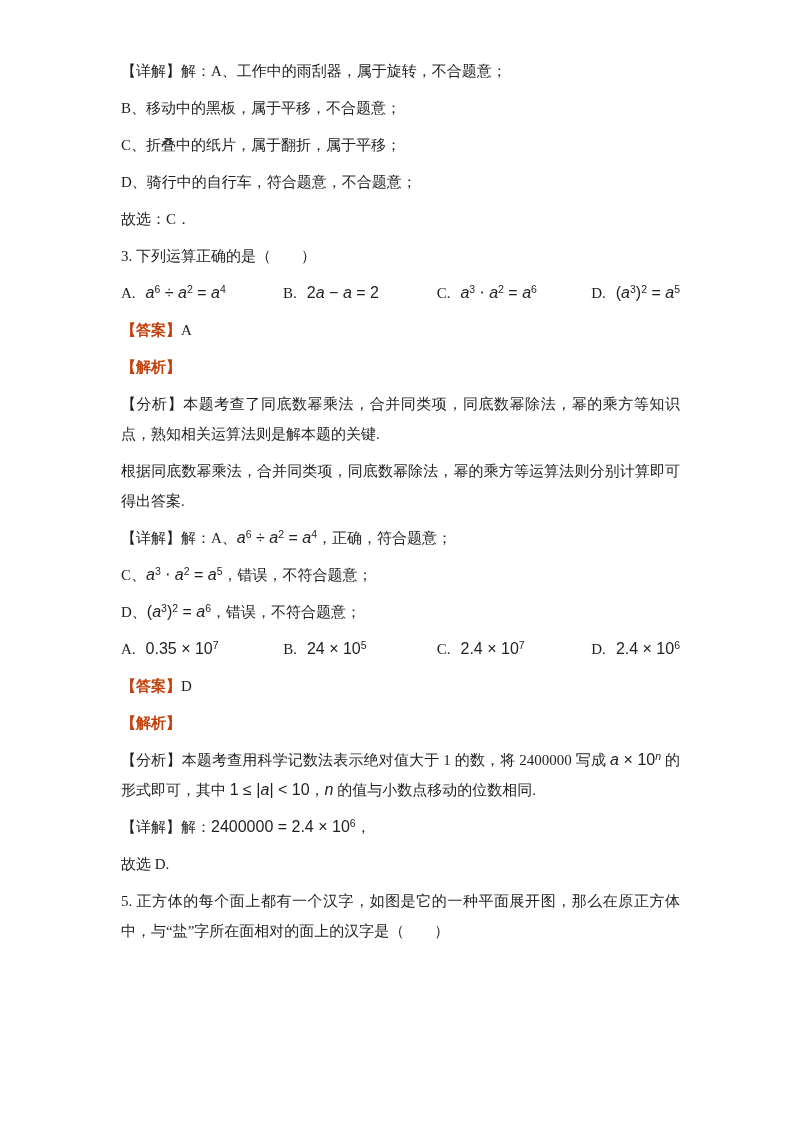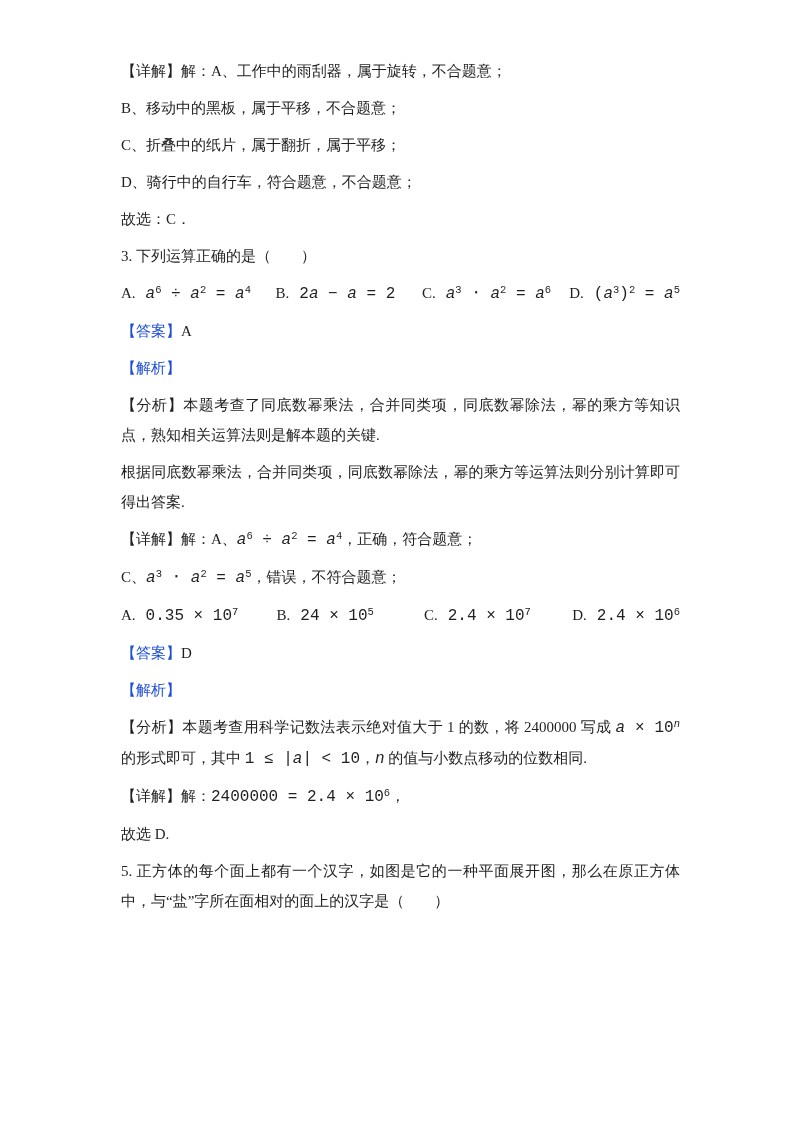--- a/index.html
+++ b/index.html
@@ -25,23 +25,23 @@
     display: flex;
     align-items: baseline;
     text-align: left;
   }
   .opt { display: inline-flex; align-items: baseline; white-space: nowrap; }
   .opt:nth-child(1) { width: 171px; }
   .opt:nth-child(2) { width: 162px; }
   .opt:nth-child(3) { width: 163px; }
   .opt:nth-child(4) { flex: 1; }
   .opt-label { margin-right: 10px; }
-  .blue { color: #1d4ed8; }
+  .blue { color: #c2410c; font-weight: bold; }
   .math {
-    font-family: Liberation Mono, monospace;
+    font-family: Liberation Sans, sans-serif;
     font-size: 16px;
     white-space: nowrap;
   }
   .m-i { font-style: italic; }
   .math sup {
     font-size: 10.5px;
     line-height: 0;
     position: relative;
     top: -0.48em;
     vertical-align: baseline;
@@ -76,20 +76,21 @@
           <span class="opt-label">D.</span>
           <span class="math"><span class="m-n">(</span><span class="m-i">a</span><sup class="m-s">3</sup><span class="m-n">)</span><sup class="m-s">2</sup><span class="m-n"> = </span><span class="m-i">a</span><sup class="m-s">5</sup></span>
         </span>
       </p>
       <p class="para"><span class="blue">【答案】</span><span>A</span></p>
       <p class="para"><span class="blue">【解析】</span></p>
       <p class="para"><span>【分析】本题考查了同底数幂乘法，合并同类项，同底数幂除法，幂的乘方等知识点，熟知相关运算法则是解本题的关键.</span></p>
       <p class="para"><span>根据同底数幂乘法，合并同类项，同底数幂除法，幂的乘方等运算法则分别计算即可得出答案.</span></p>
       <p class="para"><span>【详解】解：A、</span><span class="math"><span class="m-i">a</span><sup class="m-s">6</sup><span class="m-n"> ÷ </span><span class="m-i">a</span><sup class="m-s">2</sup><span class="m-n"> = </span><span class="m-i">a</span><sup class="m-s">4</sup></span><span>，正确，符合题意；</span></p>
       <p class="para"><span>C、</span><span class="math"><span class="m-i">a</span><sup class="m-s">3</sup><span class="m-n"> ⋅ </span><span class="m-i">a</span><sup class="m-s">2</sup><span class="m-n"> = </span><span class="m-i">a</span><sup class="m-s">5</sup></span><span>，错误，不符合题意；</span></p>
+      <p class="para"><span>D、</span><span class="math"><span class="m-n">(</span><span class="m-i">a</span><sup class="m-s">3</sup><span class="m-n">)</span><sup class="m-s">2</sup><span class="m-n"> = </span><span class="m-i">a</span><sup class="m-s">6</sup></span><span>，错误，不符合题意；</span></p>
       <p class="para options">
         <span class="opt">
           <span class="opt-label">A.</span>
           <span class="math"><span class="m-n">0.35 × 10</span><sup class="m-s">7</sup></span>
         </span>
         <span class="opt">
           <span class="opt-label">B.</span>
           <span class="math"><span class="m-n">24 × 10</span><sup class="m-s">5</sup></span>
         </span>
         <span class="opt">

